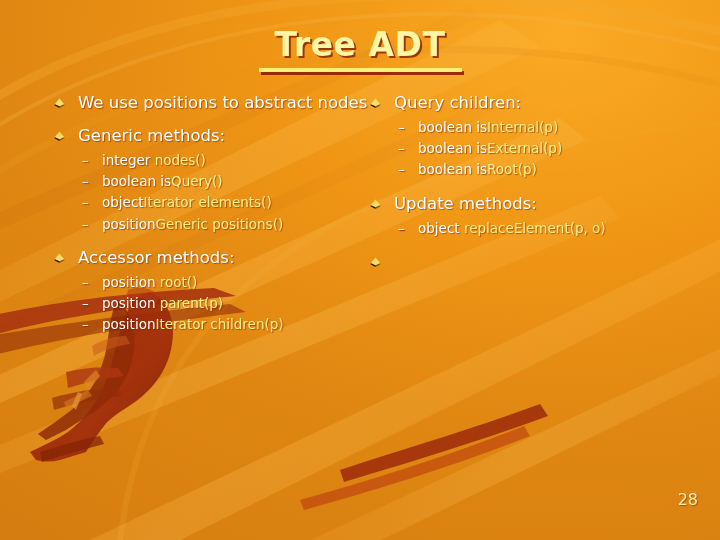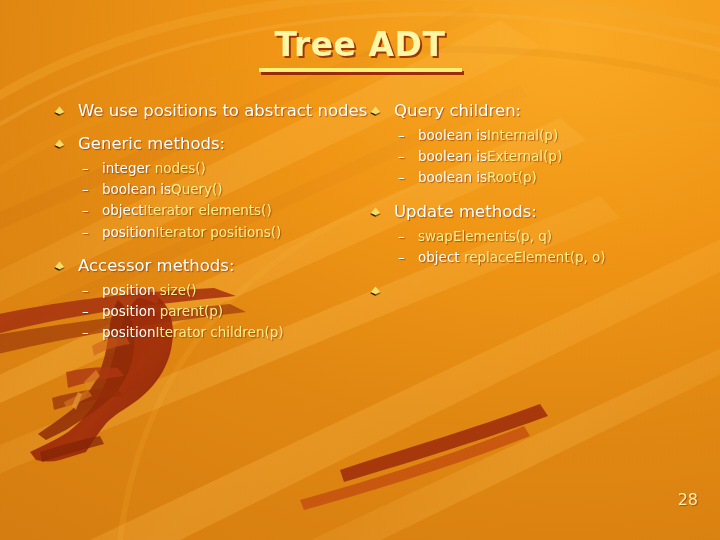--- a/index.html
+++ b/index.html
@@ -60,21 +60,20 @@
     box-shadow: 2px 3px 0 rgba(140,22,8,0.85);
   }
 
   
   #body-cols {
     position: absolute;
     left: 0;
     top: 92px;
     width: 720px;
     height: 320px;
-    margin-top: 8px;
   }
   .col {
     position: absolute;
     top: 0;
   }
   #col-left  { left: 44px;  width: 325px; }
   #col-right { left: 360px; width: 348px; }
 
   
   .lvl1 {
@@ -239,37 +238,37 @@
         <div class="lvl2">
           <span class="dash">–</span><span>integer </span><span class="hi">nodes()</span>
         </div>
         <div class="lvl2">
           <span class="dash">–</span><span>boolean is</span><span class="hi">Query()</span>
         </div>
         <div class="lvl2">
           <span class="dash">–</span><span>object</span><span class="hi">Iterator elements()</span>
         </div>
         <div class="lvl2">
-          <span class="dash">–</span><span>position</span><span class="hi">Iterator positions()</span>
+          <span class="dash">–</span><span>position</span><span class="hi">Generic positions()</span>
         </div>
       </div>
 
       <div class="spacer-lvl1"></div>
 
       <div class="lvl1">
         <svg class="bullet-marker" viewBox="0 0 11 11">
           <path d="M5.5 0.6 L10.3 6.2 L5.5 8.2 L0.7 6.2 Z" fill="#f5dd6a"></path>
           <path d="M5.5 8.2 L10.3 6.2 L10.3 7.6 L5.5 9.9 Z" fill="#8a5a10"></path>
           <path d="M0.7 6.2 L5.5 8.2 L5.5 9.9 L0.7 7.6 Z" fill="#2b1a04"></path>
         </svg>
         <span>Accessor methods:</span>
       </div>
       <div class="lvl2-group">
         <div class="lvl2">
-          <span class="dash">–</span><span>position </span><span class="hi">size()</span>
+          <span class="dash">–</span><span>position </span><span class="hi">root()</span>
         </div>
         <div class="lvl2">
           <span class="dash">–</span><span>position </span><span class="hi">parent(p)</span>
         </div>
         <div class="lvl2">
           <span class="dash">–</span><span>position</span><span class="hi">Iterator children(p)</span>
         </div>
       </div>
     </div>
 
@@ -300,21 +299,21 @@
       <div class="lvl1">
         <svg class="bullet-marker" viewBox="0 0 11 11">
           <path d="M5.5 0.6 L10.3 6.2 L5.5 8.2 L0.7 6.2 Z" fill="#f5dd6a"></path>
           <path d="M5.5 8.2 L10.3 6.2 L10.3 7.6 L5.5 9.9 Z" fill="#8a5a10"></path>
           <path d="M0.7 6.2 L5.5 8.2 L5.5 9.9 L0.7 7.6 Z" fill="#2b1a04"></path>
         </svg>
         <span>Update methods:</span>
       </div>
       <div class="lvl2-group">
         <div class="lvl2">
-          <span class="dash">–</span><span></span><span class="hi">swapElements(p, q)</span>
+          <span class="dash">–</span><span></span>
         </div>
         <div class="lvl2">
           <span class="dash">–</span><span>object </span><span class="hi">replaceElement(p, o)</span>
         </div>
       </div>
 
       <div class="spacer-lvl1"></div>
 
       <div class="lvl1">
         <svg class="bullet-marker" viewBox="0 0 11 11">

